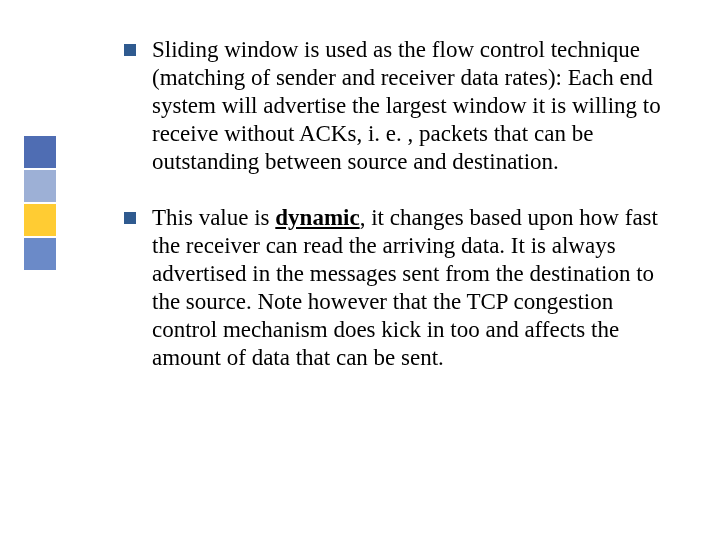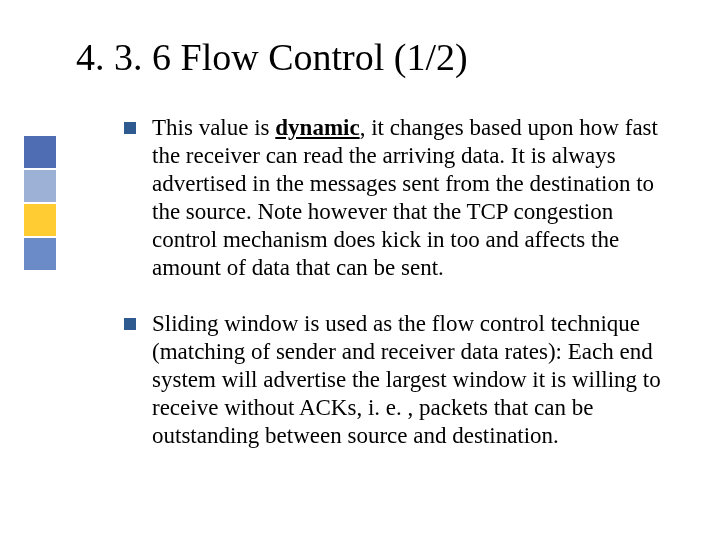--- a/index.html
+++ b/index.html
@@ -69,29 +69,28 @@
 
 <div class="slide">
 
   <div class="deco">
     <div class="d1"></div>
     <div class="d2"></div>
     <div class="d3"></div>
     <div class="d4"></div>
   </div>
 
-  <h1 class="title">4. 3. 6 Flow Control (1/2)</h1>
 
   <div class="body">
 
     <div class="item">
       <span class="bullet"></span>
-      <span>This value is </span><span class="emph">dynamic</span><span>, it changes based upon how fast the receiver can read the arriving data. It is always advertised in the messages sent from the destination to the source. Note however that the TCP congestion control mechanism does kick in too and affects the amount of data that can be sent.</span>
+      <span>Sliding window is used as the flow control technique (matching of sender and receiver data rates): Each end system will advertise the largest window it is willing to receive without ACKs, i. e. , packets that can be outstanding between source and destination.</span><span class="emph"></span><span></span>
     </div>
 
     <div class="item">
       <span class="bullet"></span>
-      <span>Sliding window is used as the flow control technique (matching of sender and receiver data rates): Each end system will advertise the largest window it is willing to receive without ACKs, i. e. , packets that can be outstanding between source and destination.</span><span class="emph"></span><span></span>
+      <span>This value is </span><span class="emph">dynamic</span><span>, it changes based upon how fast the receiver can read the arriving data. It is always advertised in the messages sent from the destination to the source. Note however that the TCP congestion control mechanism does kick in too and affects the amount of data that can be sent.</span>
     </div>
 
   </div>
 
 </div>
 
 </body></html>

